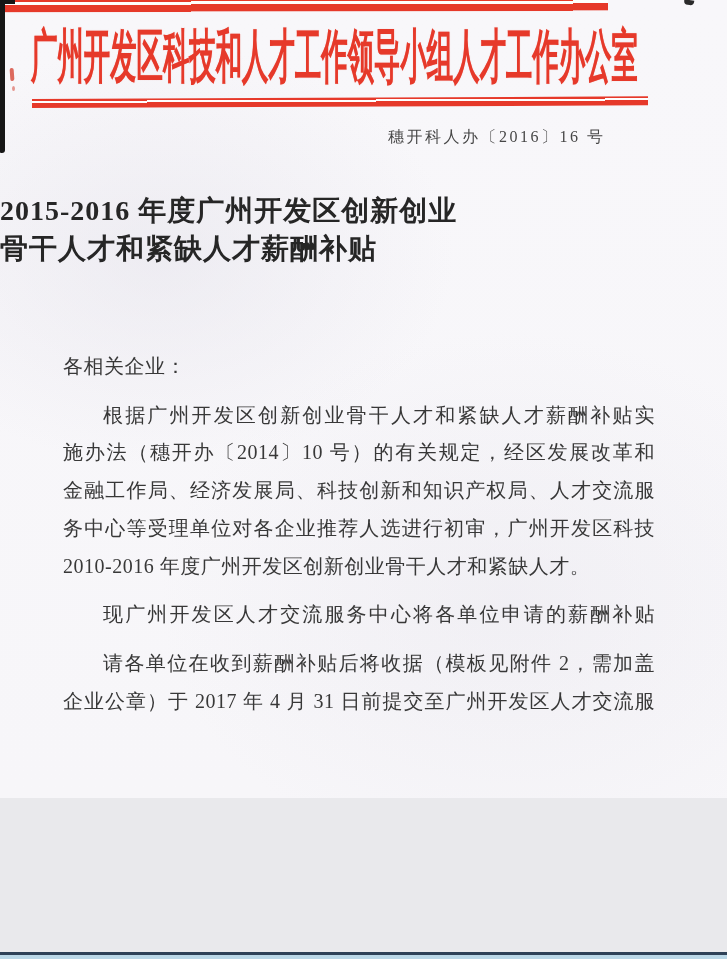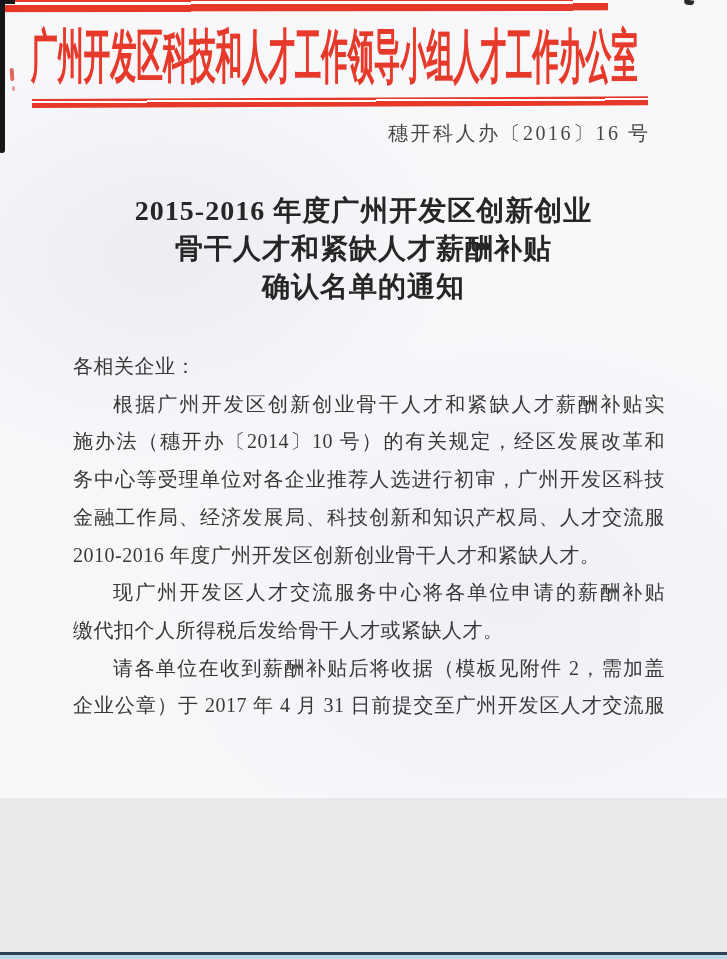--- a/index.html
+++ b/index.html
@@ -42,41 +42,41 @@
   .sep-bottom{left:35px;top:918px;width:608px;height:13px;
     background:linear-gradient(to bottom,
       var(--accent-red,#e6392a) 0px, var(--accent-red,#e6392a) 2px,
       rgba(255,255,255,.85) 2px, rgba(255,255,255,.85) 5px,
       var(--accent-red,#e6392a) 5px, var(--accent-red,#e6392a) 12px,
       rgba(230,57,42,.35) 12px, rgba(230,57,42,0) 13px);
     transform:rotate(-0.15deg);transform-origin:left center;}
 
   
   .doc-number{
-    position:absolute;left:388px;top:120px;
-    font-size:20px;letter-spacing:2.5px;color:#474747;
+    position:absolute;left:388px;top:127px;
+    font-size:16px;letter-spacing:2.5px;color:#474747;
     white-space:nowrap;
   }
 
   
   .title{
     position:absolute;left:0;top:192px;width:727px;
-    text-align:center;font-size:28px;font-weight:bold;
+    text-align:left;font-size:28px;font-weight:bold;
     line-height:38px;color:#262626;letter-spacing:1px;
   }
 
   
   .body{
-    position:absolute;left:73px;top:348px;width:592px;
+    position:absolute;left:63px;top:348px;width:592px;
     font-size:20px;line-height:37.7px;color:#383838;
     letter-spacing:.5px;
   }
   .body .line{white-space:nowrap;}
   .body .line.fill{white-space:normal;text-align:justify;text-align-last:justify;}
-  .body .line.indent{text-indent:2em;}
+  .body .line.indent{text-indent:2em;margin-top:11px;}
 
   
   .edge-left{position:absolute;left:0;top:0;width:5px;height:153px;background:#161616;border-radius:0 0 3px 1px;}
   .edge-topleft{position:absolute;left:0;top:0;width:15px;height:4px;background:#161616;}
   .smudge-topright{position:absolute;left:684px;top:0;width:10px;height:5px;background:#2b2b2b;border-radius:0 0 4px 4px;transform:rotate(8deg);}
   .red-speck{position:absolute;left:10px;top:68px;width:4px;height:13px;background:rgba(214,70,55,.8);border-radius:2px;transform:rotate(-4deg);}
   .red-speck2{position:absolute;left:12px;top:86px;width:3px;height:5px;background:rgba(214,70,55,.55);border-radius:50%;}
   .edge-bottom-navy{position:absolute;left:0;top:952px;width:727px;height:3px;background:var(--scan-navy,#2e4157);}
   .edge-bottom-blue{position:absolute;left:0;top:955px;width:727px;height:4px;background:var(--scan-blue,#bad7e7);}
 </style>
@@ -89,32 +89,30 @@
     <span>广州开发区科技和人才工作领导小组人才工作办公室</span>
   </div>
 
   <div class="sep sep-top"></div>
 
   <div class="doc-number">穗开科人办〔2016〕16 号</div>
 
   <div class="title">
     <div>2015-2016 年度广州开发区创新创业</div>
     <div>骨干人才和紧缺人才薪酬补贴</div>
-    <div>确认名单的通知</div>
   </div>
 
   <div class="body" id="bodyLines">
       <div class="line">各相关企业：</div>
       <div class="line fill indent">根据广州开发区创新创业骨干人才和紧缺人才薪酬补贴实</div>
       <div class="line fill">施办法（穗开办〔2014〕10 号）的有关规定，经区发展改革和</div>
+      <div class="line fill">金融工作局、经济发展局、科技创新和知识产权局、人才交流服</div>
       <div class="line fill">务中心等受理单位对各企业推荐人选进行初审，广州开发区科技</div>
-      <div class="line fill">金融工作局、经济发展局、科技创新和知识产权局、人才交流服</div>
       <div class="line">2010-2016 年度广州开发区创新创业骨干人才和紧缺人才。</div>
       <div class="line fill indent">现广州开发区人才交流服务中心将各单位申请的薪酬补贴</div>
-      <div class="line">缴代扣个人所得税后发给骨干人才或紧缺人才。</div>
       <div class="line fill indent">请各单位在收到薪酬补贴后将收据（模板见附件 2，需加盖</div>
       <div class="line fill">企业公章）于 2017 年 4 月 31 日前提交至广州开发区人才交流服</div>
     </div>
 
   <div class="sep-bottom"></div>
 
   <div class="edge-left"></div>
   <div class="edge-topleft"></div>
   <div class="smudge-topright"></div>
   <div class="red-speck"></div>

